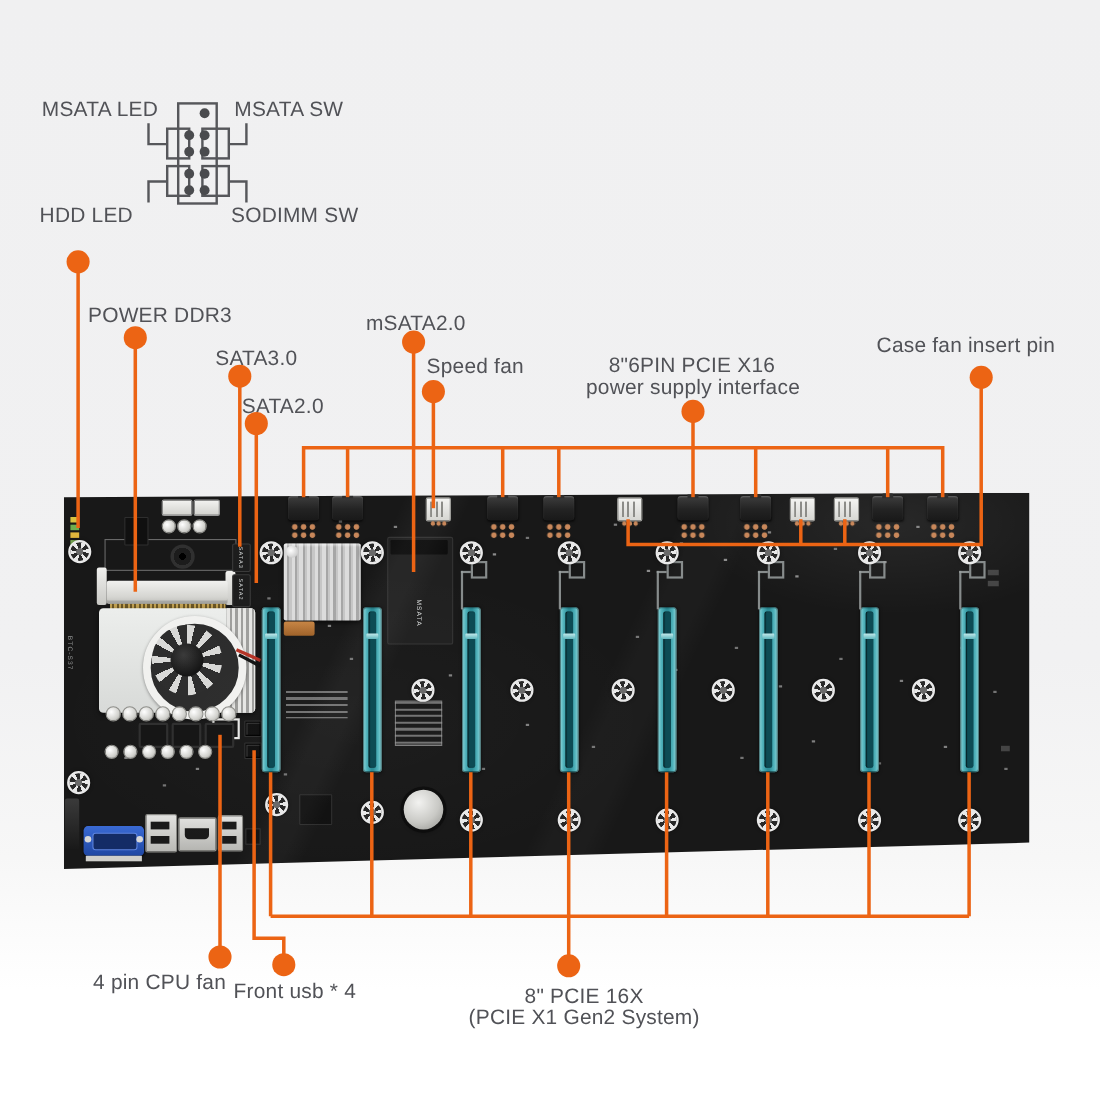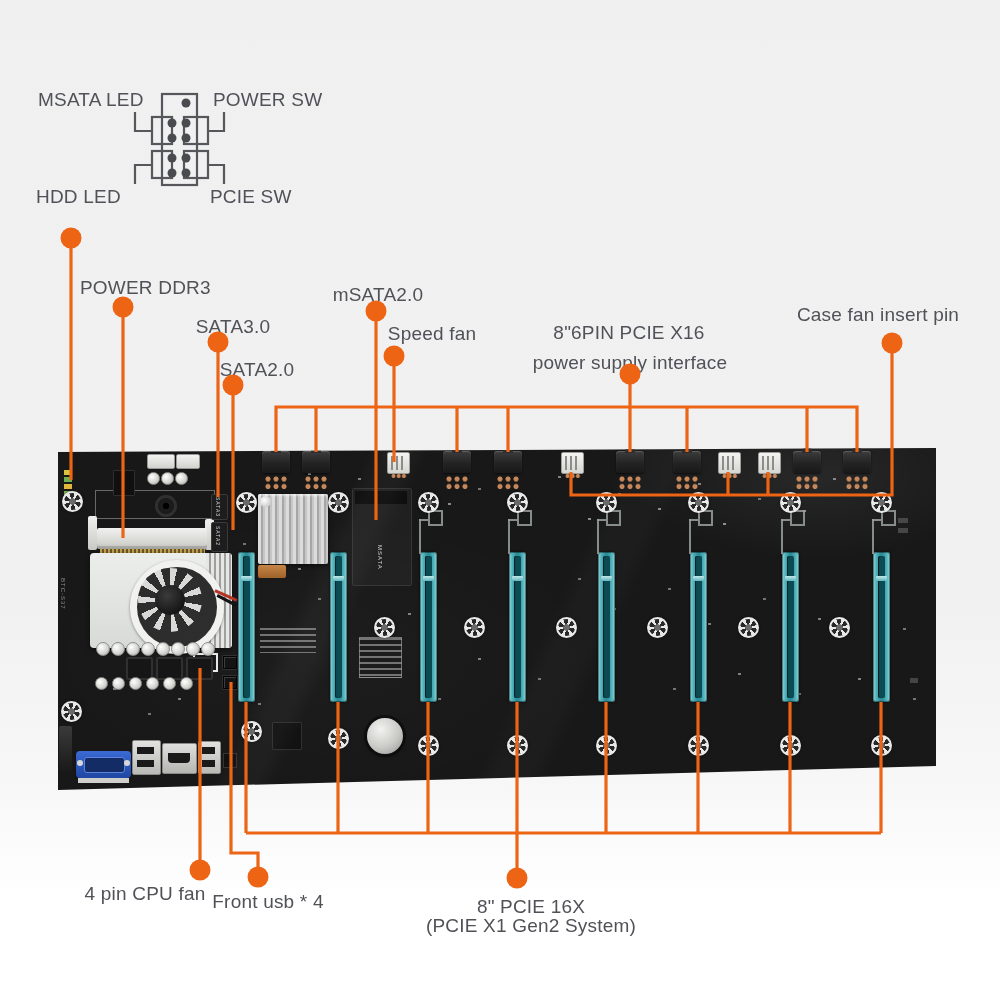--- a/index.html
+++ b/index.html
@@ -63,31 +63,31 @@
   .choke{position:absolute;width:23px;height:19px;background:#161616;border:2px solid #303030;border-radius:2px;}
   .ic{position:absolute;background:#101010;border:1px solid #2e2e2e;border-radius:1px;}
   .silk{position:absolute;background:repeating-linear-gradient(180deg,rgba(255,255,255,.7) 0 2px,rgba(0,0,0,0) 2px 6px);opacity:.55;}
   .vtext{position:absolute;color:#d8dbdb;font-size:6px;writing-mode:vertical-rl;letter-spacing:1px;line-height:1;}
   .speck{position:absolute;width:3px;height:2px;background:rgba(255,255,255,.55);}
 </style>
 </head>
 <body>
 
 <div class="lbl" style="left:38px;top:89px;">MSATA LED</div>
-<div class="lbl" style="left:213px;top:89px;">POWER SW</div>
+<div class="lbl" style="left:213px;top:89px;">MSATA SW</div>
 <div class="lbl" style="left:36px;top:186px;">HDD  LED</div>
-<div class="lbl" style="left:210px;top:186px;">PCIE SW</div>
+<div class="lbl" style="left:210px;top:186px;">SODIMM SW</div>
 
 <div class="lbl" style="left:80px;top:277px;">POWER DDR3</div>
 <div class="lbl ctr" style="left:233px;top:316px;">SATA3.0</div>
 <div class="lbl ctr" style="left:257px;top:359px;">SATA2.0</div>
 <div class="lbl ctr" style="left:378px;top:284px;">mSATA2.0</div>
 <div class="lbl ctr" style="left:432px;top:323px;">Speed fan</div>
 <div class="lbl ctr" style="left:629px;top:322px;">8"6PIN PCIE X16</div>
-<div class="lbl ctr" style="left:630px;top:352px;">power supply interface</div>
+<div class="lbl ctr" style="left:630px;top:342px;">power supply interface</div>
 <div class="lbl ctr" style="left:878px;top:304px;">Case fan insert pin</div>
 <div class="lbl ctr" style="left:145px;top:883px;">4 pin CPU fan</div>
 <div class="lbl ctr" style="left:268px;top:891px;">Front usb * 4</div>
 <div class="lbl ctr" style="left:531px;top:896px;">8" PCIE 16X</div>
 <div class="lbl ctr" style="left:531px;top:915px;">(PCIE X1 Gen2 System)</div>
 
 <div id="board">
 
   <div class="abs" style="left:37px;top:42px;width:118px;height:27px;border:1px solid rgba(255,255,255,.35);"></div>
   <div class="abs" style="left:30px;top:68px;width:9px;height:34px;background:linear-gradient(#f0f0ee,#c9c9c5);border-radius:2px;"></div>

